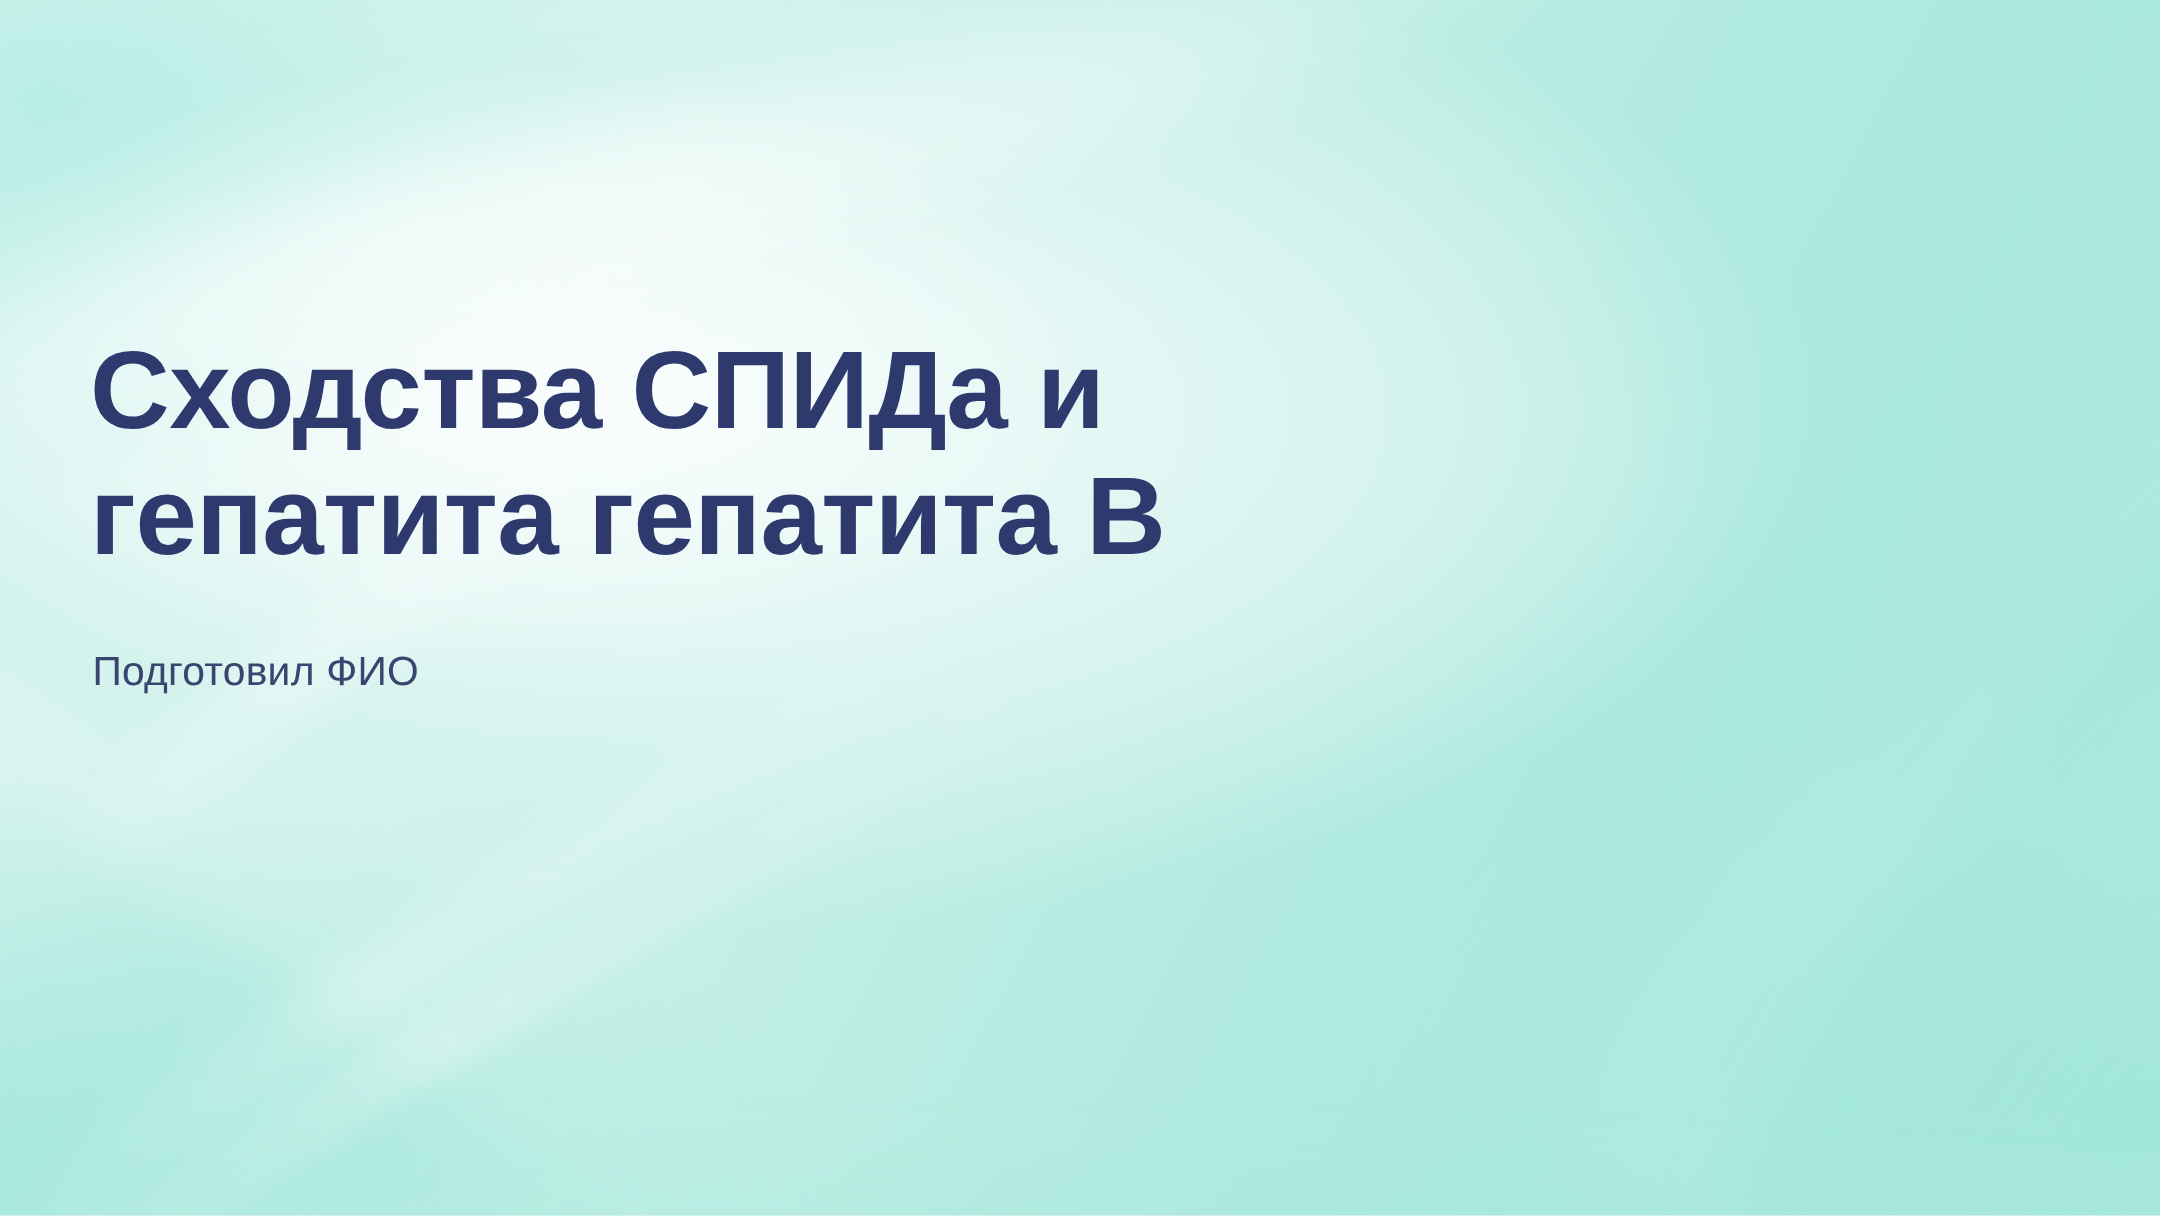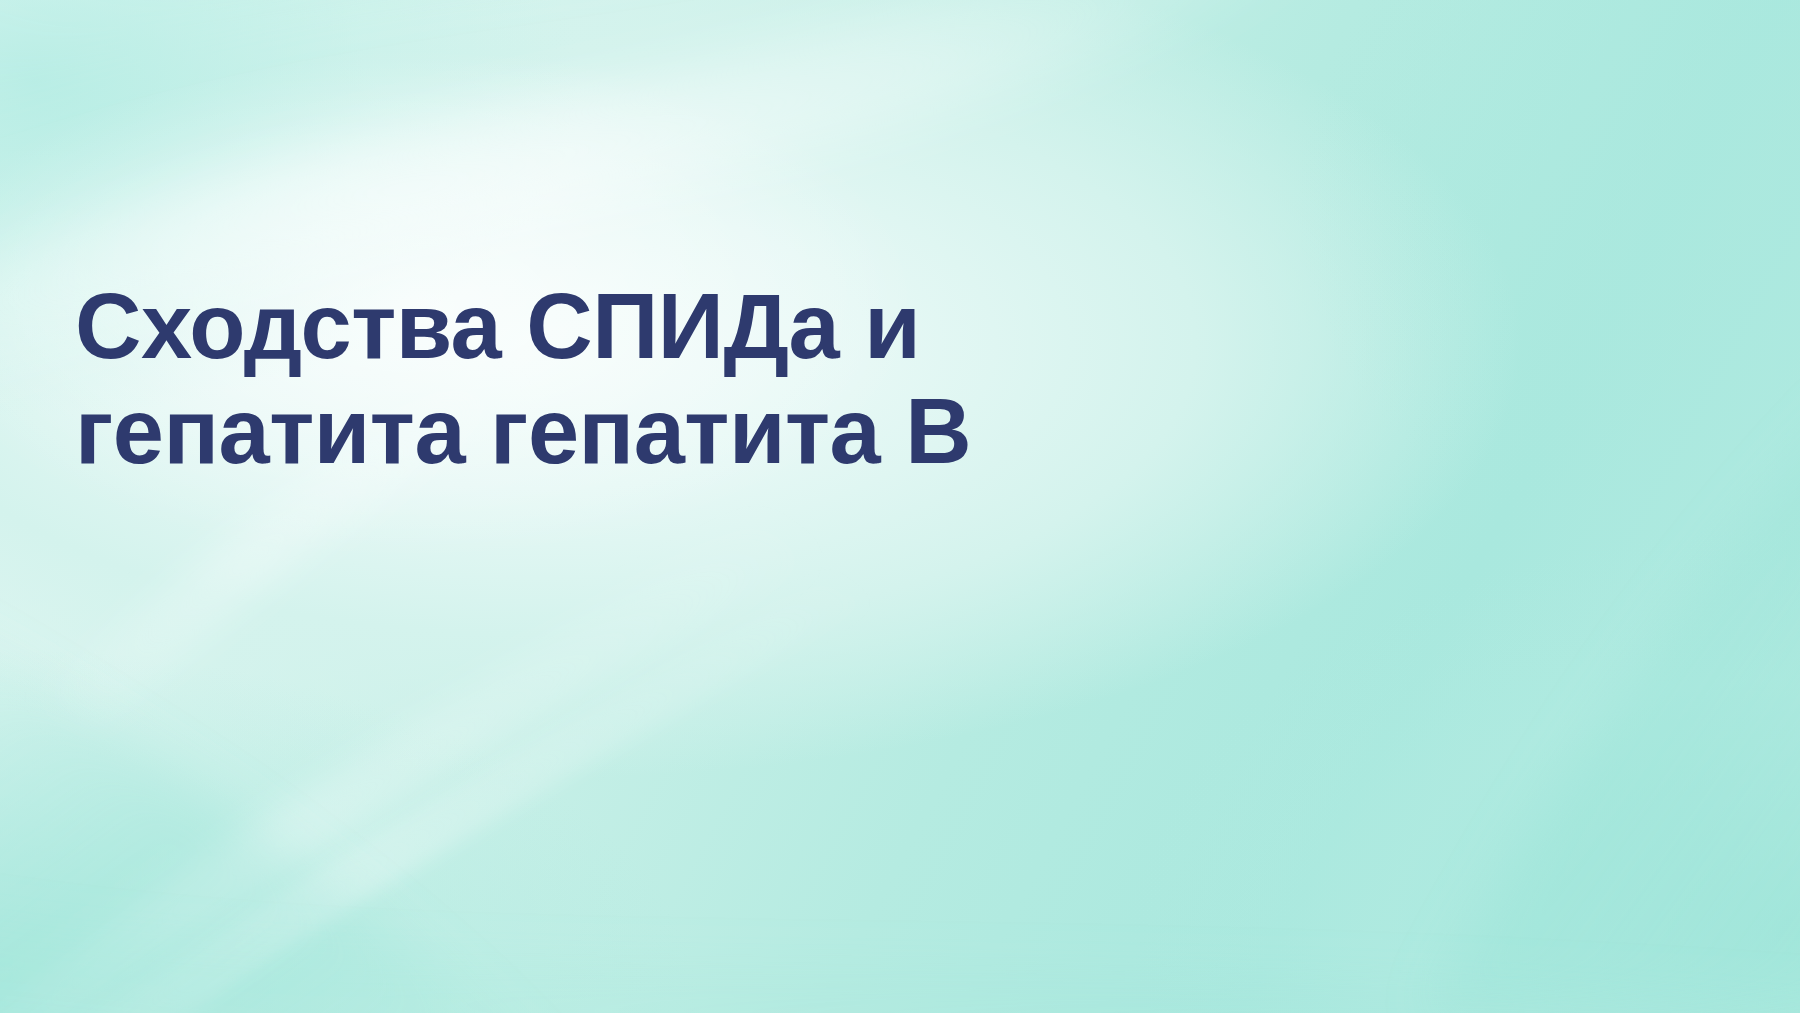--- a/index.html
+++ b/index.html
@@ -205,16 +205,17 @@
     </svg>
   </div>
 
   <div class="content">
 
     <h1 class="title">
       <span class="line">Сходства СПИДа и</span>
       <span class="line">гепатита гепатита В</span>
     </h1>
 
+    <p class="subtitle">Подготовил ФИО</p>
 
   </div>
 
 </div>
 
 </body></html>

